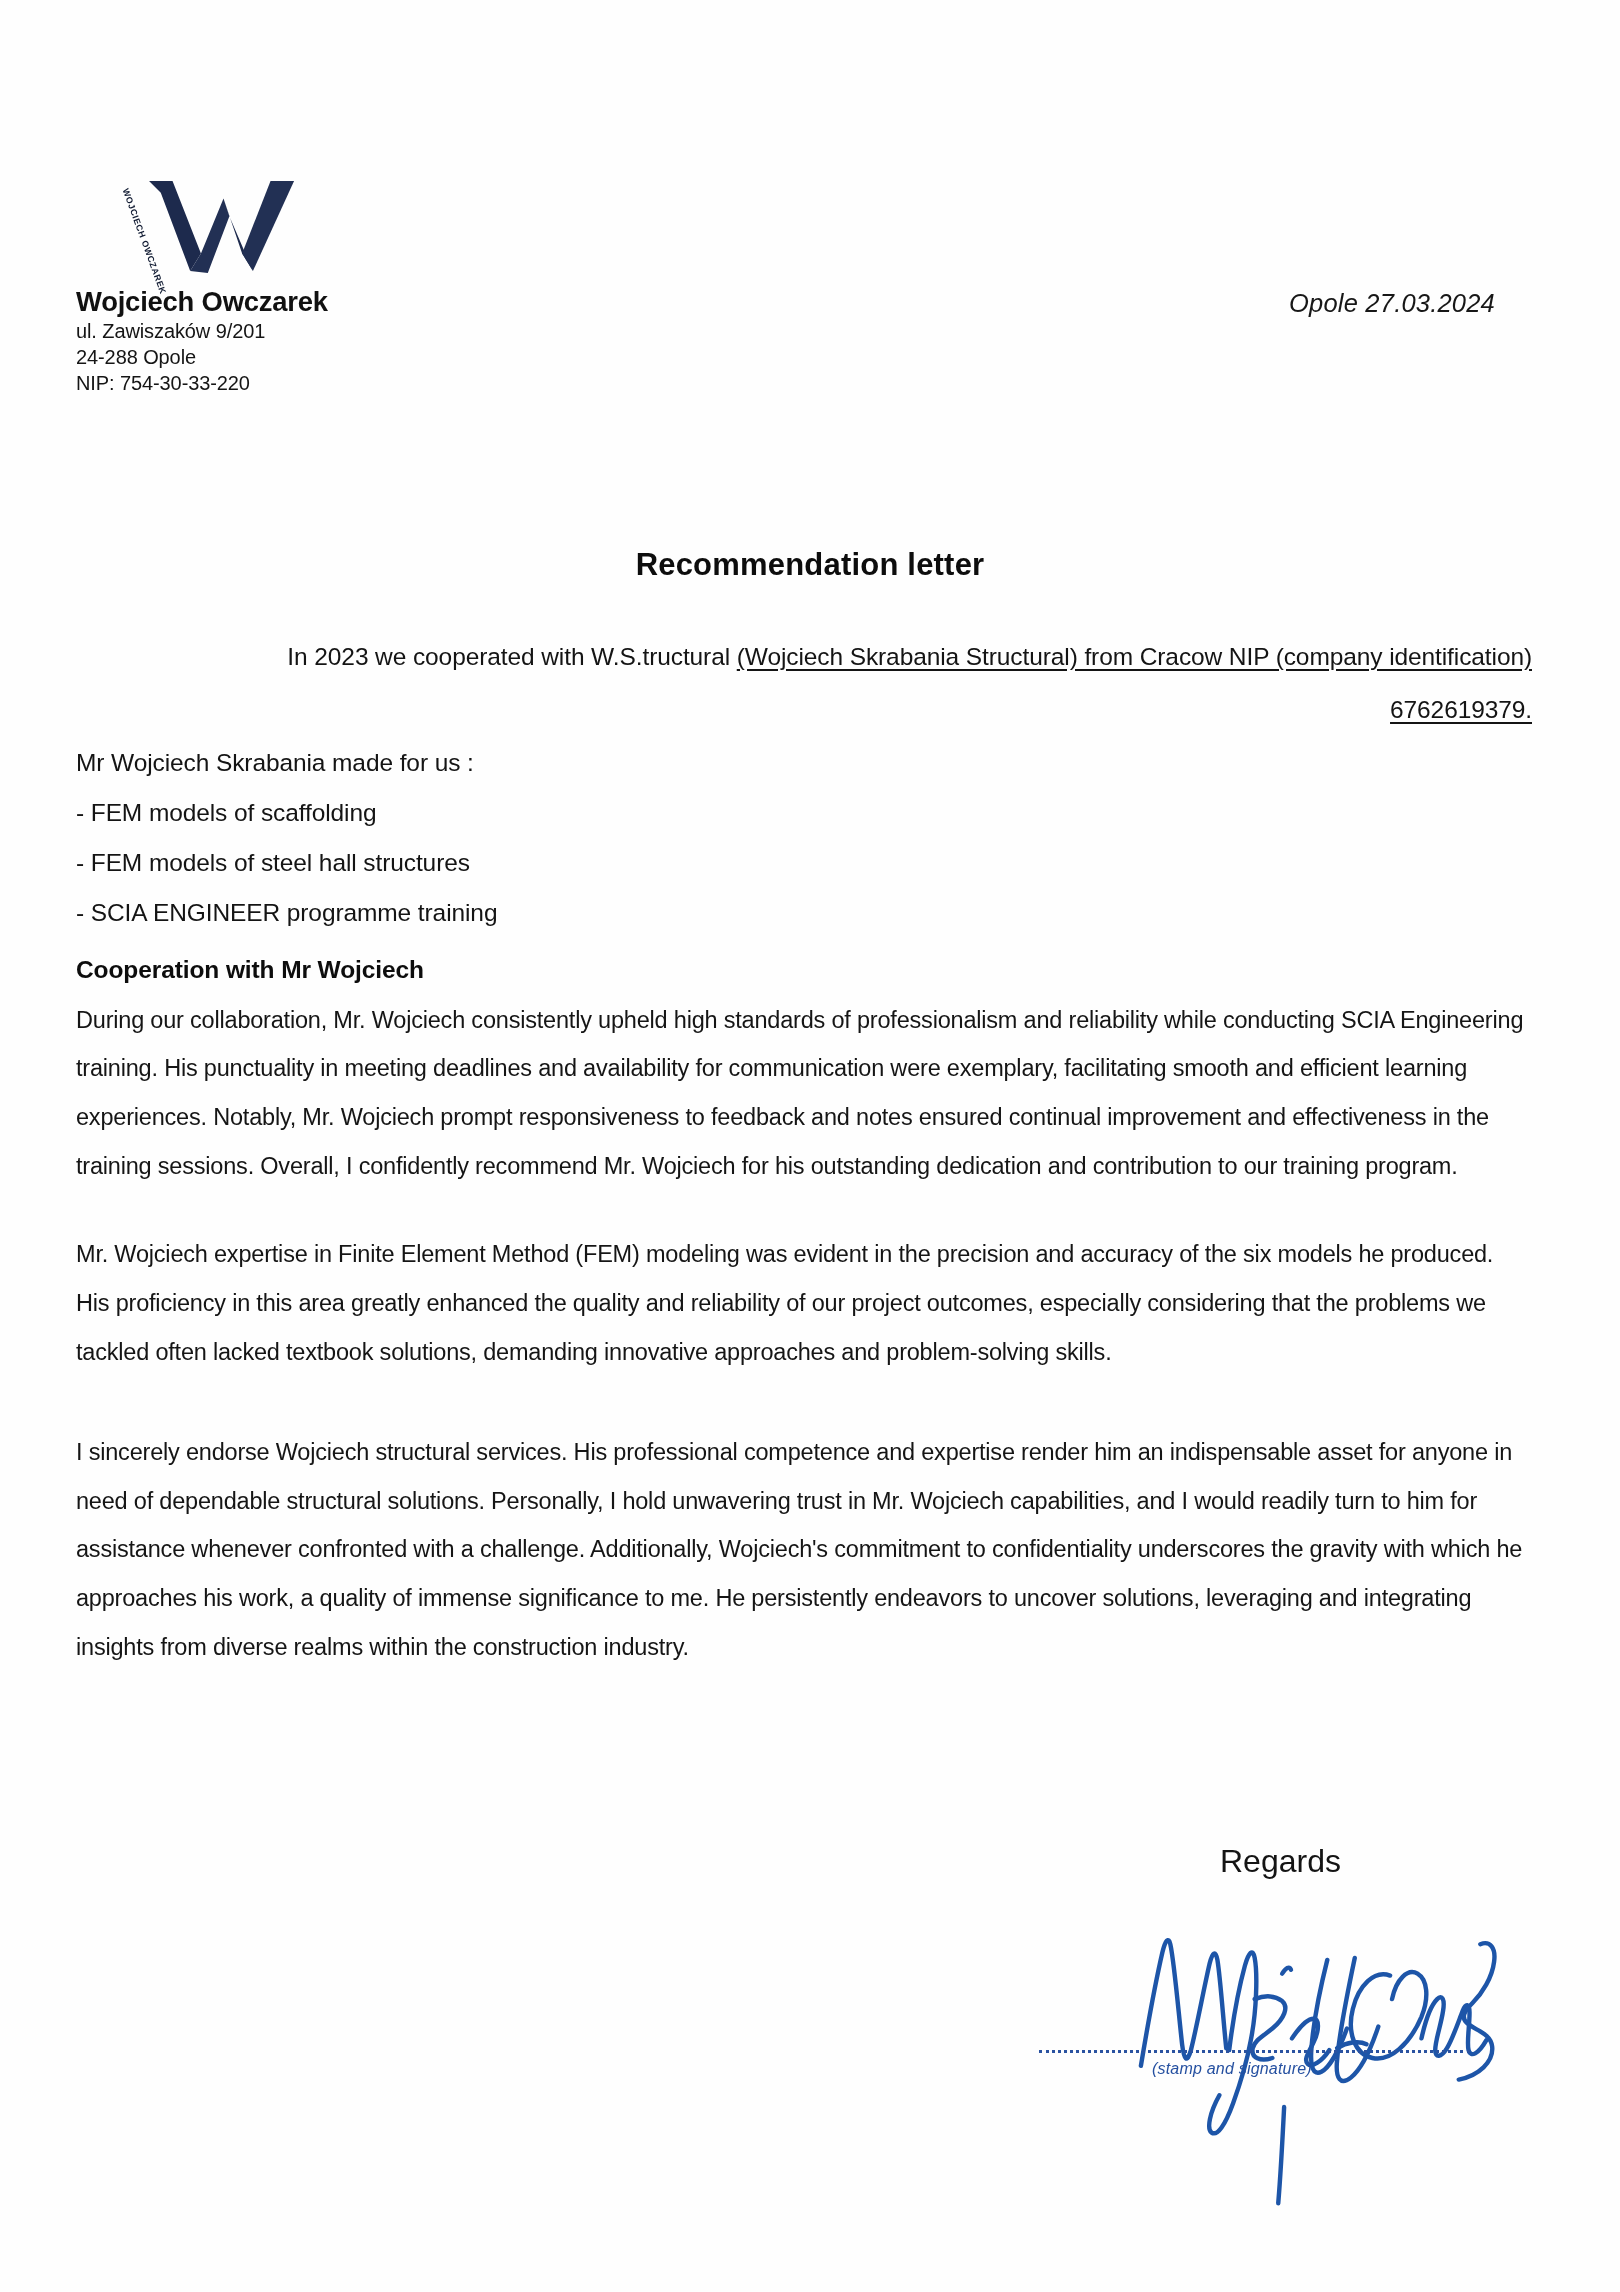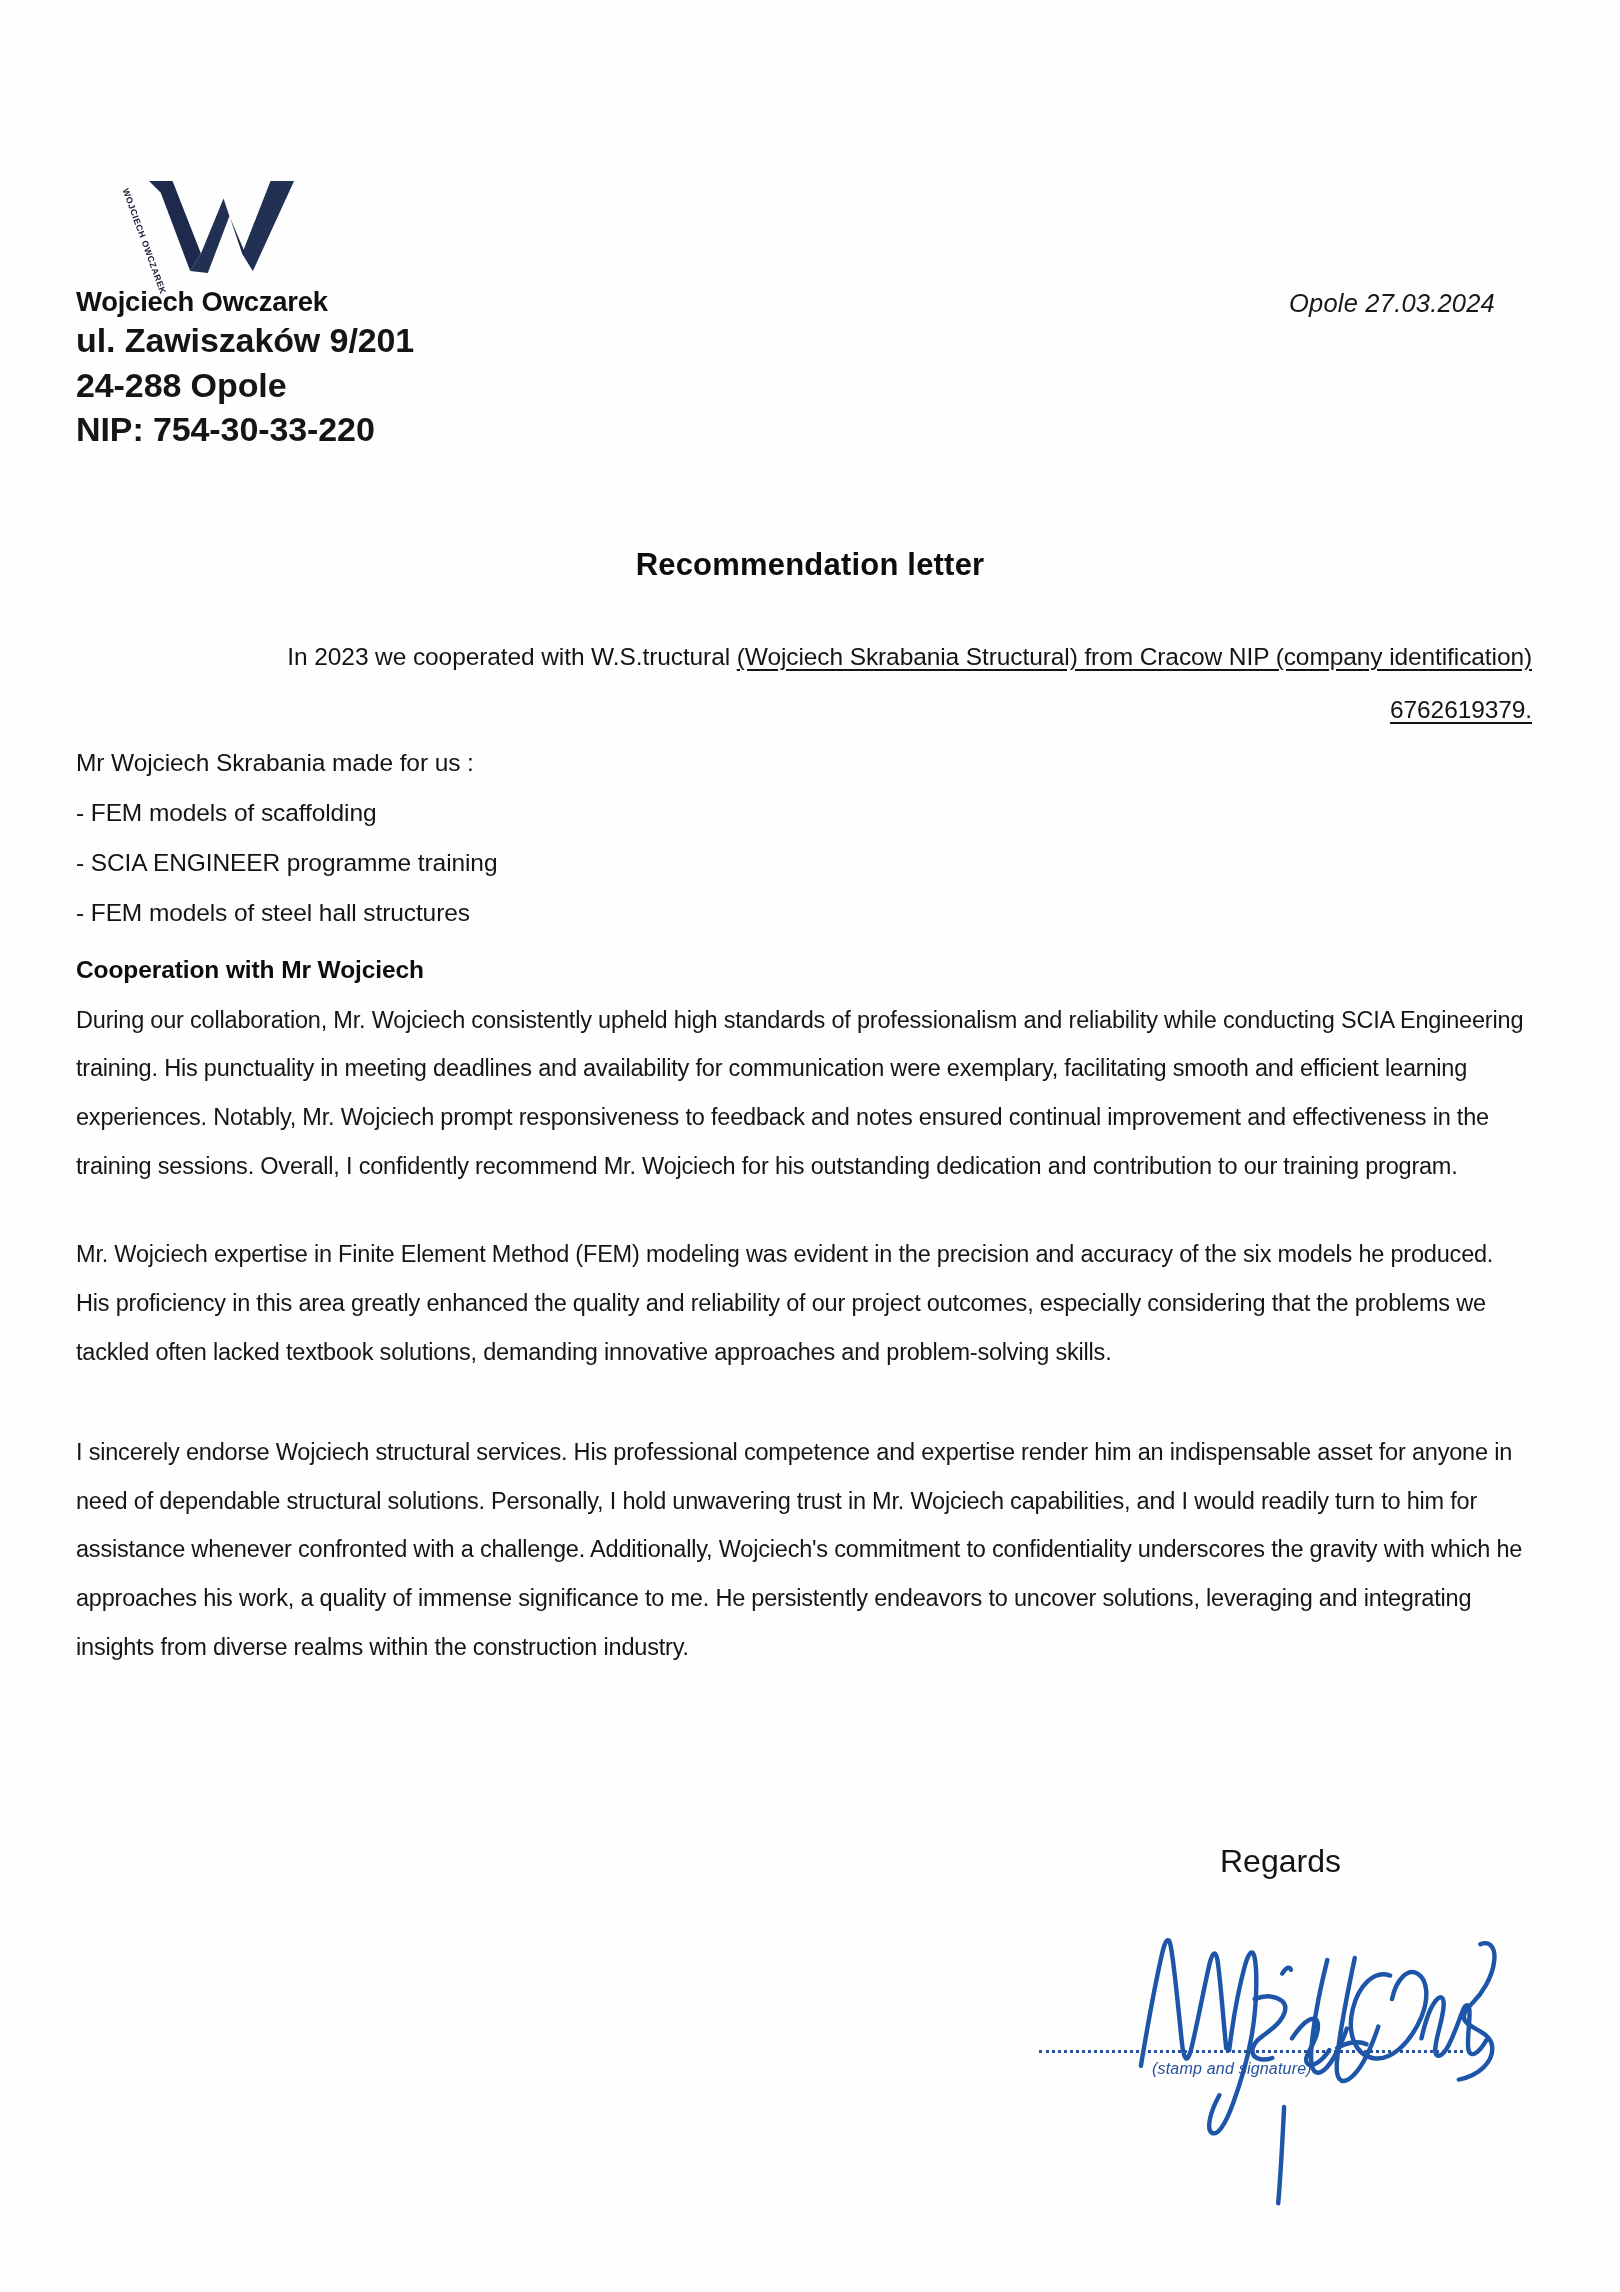--- a/index.html
+++ b/index.html
@@ -53,22 +53,22 @@
   }
   .company-name {
     font-size: 27.4px;
     font-weight: bold;
     letter-spacing: -0.2px;
     color: #111111;
     line-height: 1.18;
     margin-top: 2px;
   }
   .addr-line {
-    font-size: 34px;
-    font-weight: bold;
+    font-size: 20px;
+    font-weight: normal;
     color: #151515;
     line-height: 1.3;
     letter-spacing: -0.1px;
   }
 
   
   .doc-date {
     position: absolute;
     right: 125px;
     top: 289px;
@@ -204,22 +204,22 @@
 
   <div class="body-block">
 
     <p class="p-lead"><span>In   2023 we cooperated with W.S.tructural </span><span class="u">(Wojciech Skrabania Structural) from Cracow NIP (company identification)</span></p>
 
     <p class="p-lead"><span class="u">6762619379.</span></p>
 
     <p class="p-plain">Mr Wojciech Skrabania made for us :</p>
 
     <p class="list-item">- FEM models of scaffolding</p>
+    <p class="list-item">- FEM models of steel hall structures</p>
     <p class="list-item">- SCIA ENGINEER programme training</p>
-    <p class="list-item">- FEM models of steel hall structures</p>
 
     <div class="section-head">Cooperation with Mr Wojciech</div>
     <p class="para">During our collaboration, Mr. Wojciech consistently upheld high standards of professionalism and reliability while conducting SCIA Engineering training. His punctuality in meeting deadlines and availability for communication were exemplary, facilitating smooth and efficient learning experiences. Notably, Mr. Wojciech prompt responsiveness to feedback and notes ensured continual improvement and effectiveness in the training sessions. Overall, I confidently recommend Mr. Wojciech for his outstanding dedication and contribution to our training program.</p>
 
     <div class="gap-md"></div>
 
     <p class="para">Mr. Wojciech expertise in Finite Element Method (FEM) modeling was evident in the precision and accuracy of the six models he produced. His proficiency in this area greatly enhanced the quality and reliability of our project outcomes, especially considering that the problems we tackled often lacked textbook solutions, demanding innovative approaches and problem-solving skills.</p>
 
     <div class="gap-lg"></div>
 

